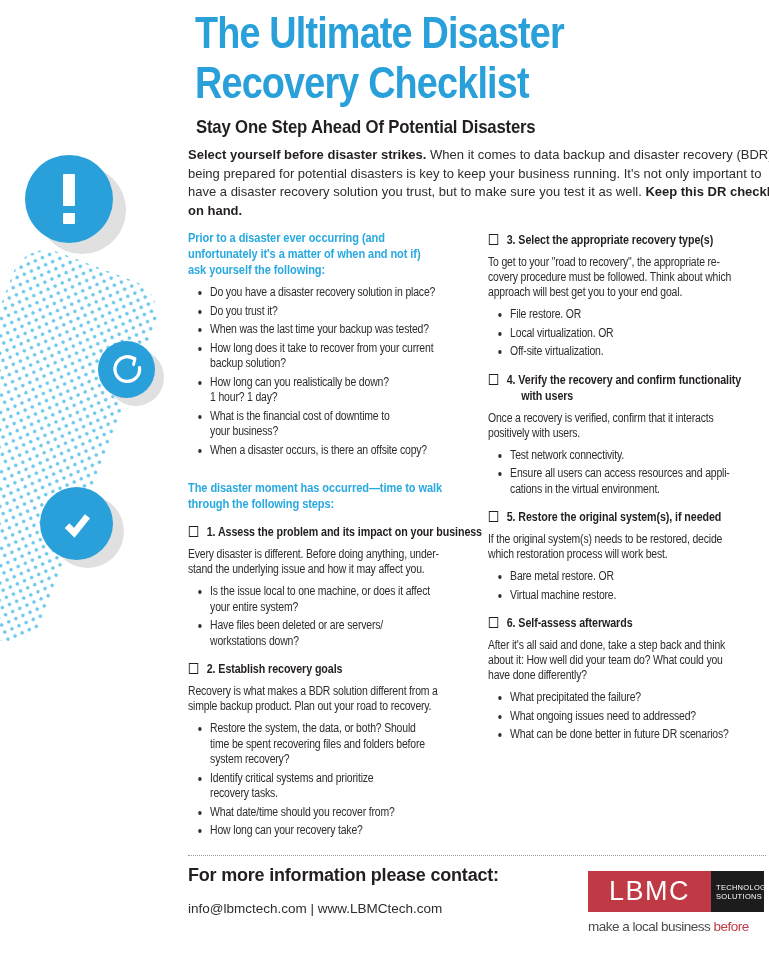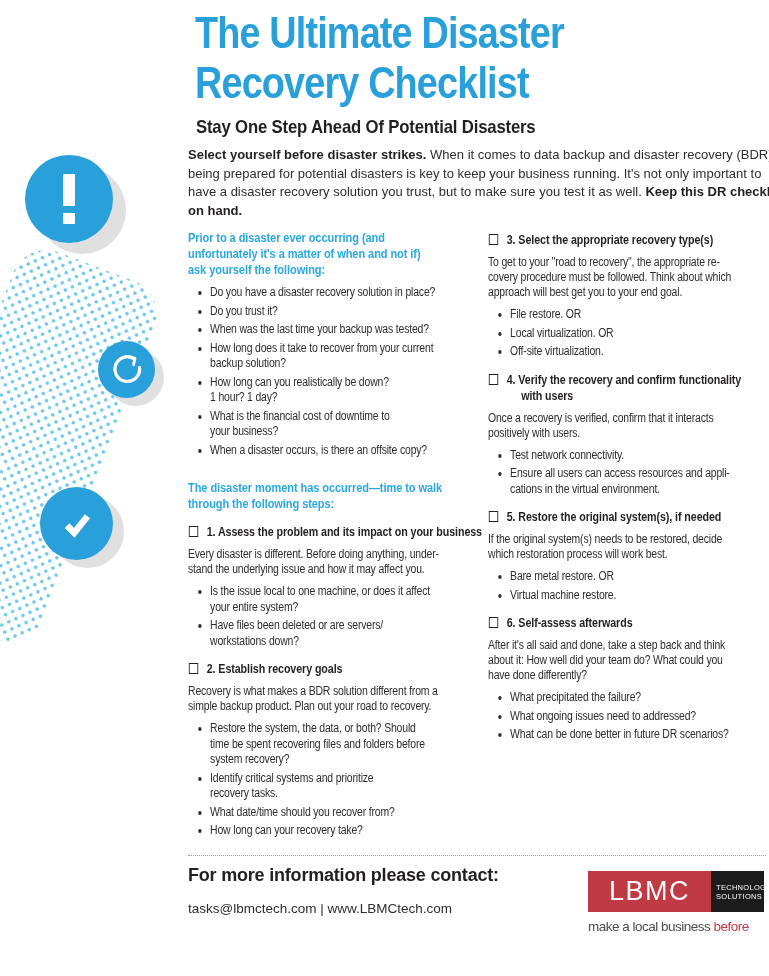--- a/index.html
+++ b/index.html
@@ -230,21 +230,21 @@
         <li>What precipitated the failure?</li>
         <li>What ongoing issues need to addressed?</li>
         <li>What can be done better in future DR scenarios?</li>
       </ul>
     </section>
   </div>
 
   <div class="divider"></div>
   <div class="contact-label">For more information please contact:</div>
   <div class="contact-line">
-    <a>tasks@lbmctech.com</a><span> | </span><a>www.LBMCtech.com</a>
+    <a>info@lbmctech.com</a><span> | </span><a>www.LBMCtech.com</a>
   </div>
 
   <div class="logo">
     <div class="logo-boxes">
       <div class="logo-red">LBMC</div>
       <div class="logo-black">
         <span>TECHNOLOGY</span>
         <span>SOLUTIONS</span>
       </div>
     </div>

